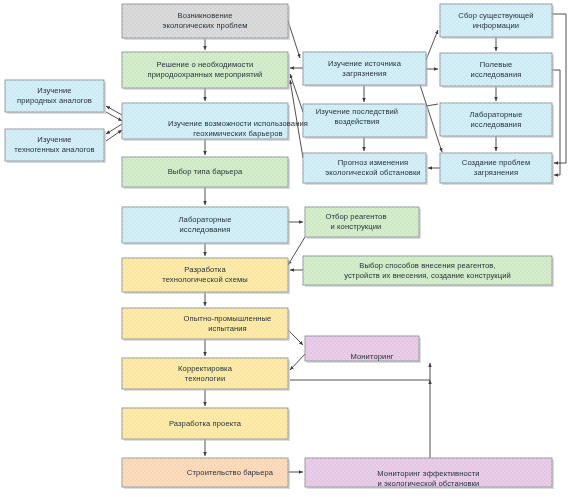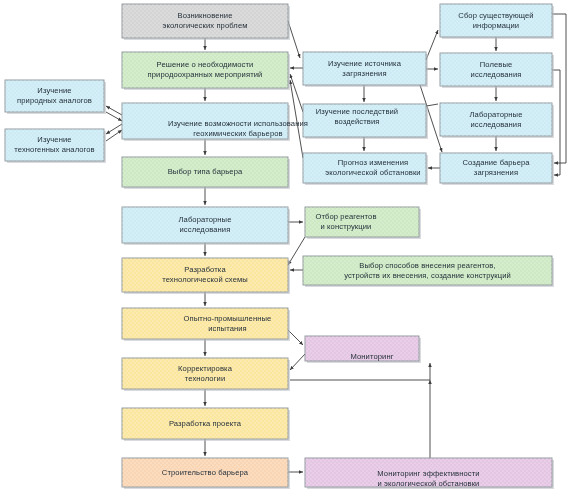--- a/index.html
+++ b/index.html
@@ -203,40 +203,40 @@
       <div class="node-label" style="left: 122px; top: 157px; width: 166px; height: 30px; color: rgb(36, 48, 58);">Выбор типа барьера</div>
       <div class="node-label" style="left: 122px; top: 207px; width: 166px; height: 36px; color: rgb(36, 48, 58);">Лабораторные
 исследования</div>
       <div class="node-label" style="left: 122px; top: 258px; width: 166px; height: 34px; color: rgb(36, 48, 58);">Разработка
 технологической схемы</div>
       <div class="node-label" style="left: 122px; top: 308px; width: 166px; height: 31px; color: rgb(36, 48, 58); padding-left: 48px;">Опытно-промышленные
 испытания</div>
       <div class="node-label" style="left: 122px; top: 358px; width: 166px; height: 31px; color: rgb(36, 48, 58);">Корректировка
 технологии</div>
       <div class="node-label" style="left: 122px; top: 408px; width: 166px; height: 31px; color: rgb(36, 48, 58);">Разработка проекта</div>
-      <div class="node-label" style="left: 105px; top: 458px; width: 200px; height: 29px; color: rgb(36, 48, 58); text-align: center;">Строительство барьера</div>
+      <div class="node-label" style="left: 130px; top: 458px; width: 200px; height: 29px; color: rgb(36, 48, 58); text-align: center;">Строительство барьера</div>
       <div class="node-label" style="left: 5px; top: 80px; width: 99px; height: 32px; color: rgb(36, 48, 58);">Изучение
 природных аналогов</div>
       <div class="node-label" style="left: 5px; top: 129px; width: 99px; height: 32px; color: rgb(36, 48, 58);">Изучение
 техногенных аналогов</div>
       <div class="node-label" style="left: 303px; top: 52px; width: 123px; height: 33px; color: rgb(36, 48, 58);">Изучение источника
 загрязнения</div>
       <div class="node-label" style="left: 303px; top: 100px; width: 108px; height: 33px; color: rgb(36, 48, 58); border-radius: 6px;">Изучение последствий
 воздействия</div>
       <div class="node-label" style="left: 303px; top: 153px; width: 123px; height: 30px; color: rgb(36, 48, 58); padding-left: 20px;">Прогноз изменения
 экологической обстановки</div>
       <div class="node-label" style="left: 440px; top: 4px; width: 112px; height: 33px; color: rgb(36, 48, 58);">Сбор существующей
 информации</div>
       <div class="node-label" style="left: 440px; top: 53px; width: 112px; height: 33px; color: rgb(36, 48, 58);">Полевые
 исследования</div>
       <div class="node-label" style="left: 440px; top: 103px; width: 112px; height: 33px; color: rgb(36, 48, 58);">Лабораторные
 исследования</div>
-      <div class="node-label" style="left: 440px; top: 153px; width: 112px; height: 30px; color: rgb(36, 48, 58);">Создание барьера
+      <div class="node-label" style="left: 440px; top: 153px; width: 112px; height: 30px; color: rgb(36, 48, 58);">Создание проблем
 загрязнения</div>
-      <div class="node-label" style="left: 289px; top: 207px; width: 114px; height: 30px; color: rgb(36, 48, 58);">Отбор реагентов
+      <div class="node-label" style="left: 299px; top: 207px; width: 114px; height: 30px; color: rgb(36, 48, 58);">Отбор реагентов
 и конструкции</div>
       <div class="node-label" style="left: 303px; top: 256px; width: 249px; height: 29px; color: rgb(36, 48, 58);">Выбор способов внесения реагентов,
 устройств их внесения, создание конструкций</div>
       <div class="node-label" style="left: 305px; top: 344px; width: 134px; height: 25px; color: rgb(36, 48, 58);">Мониторинг</div>
       <div class="node-label" style="left: 305px; top: 458px; width: 247px; height: 41px; color: rgb(36, 48, 58); border-radius: 10px;">Мониторинг эффективности
 и экологической обстановки</div>
     </div>
 </div>
 
 </body></html>

